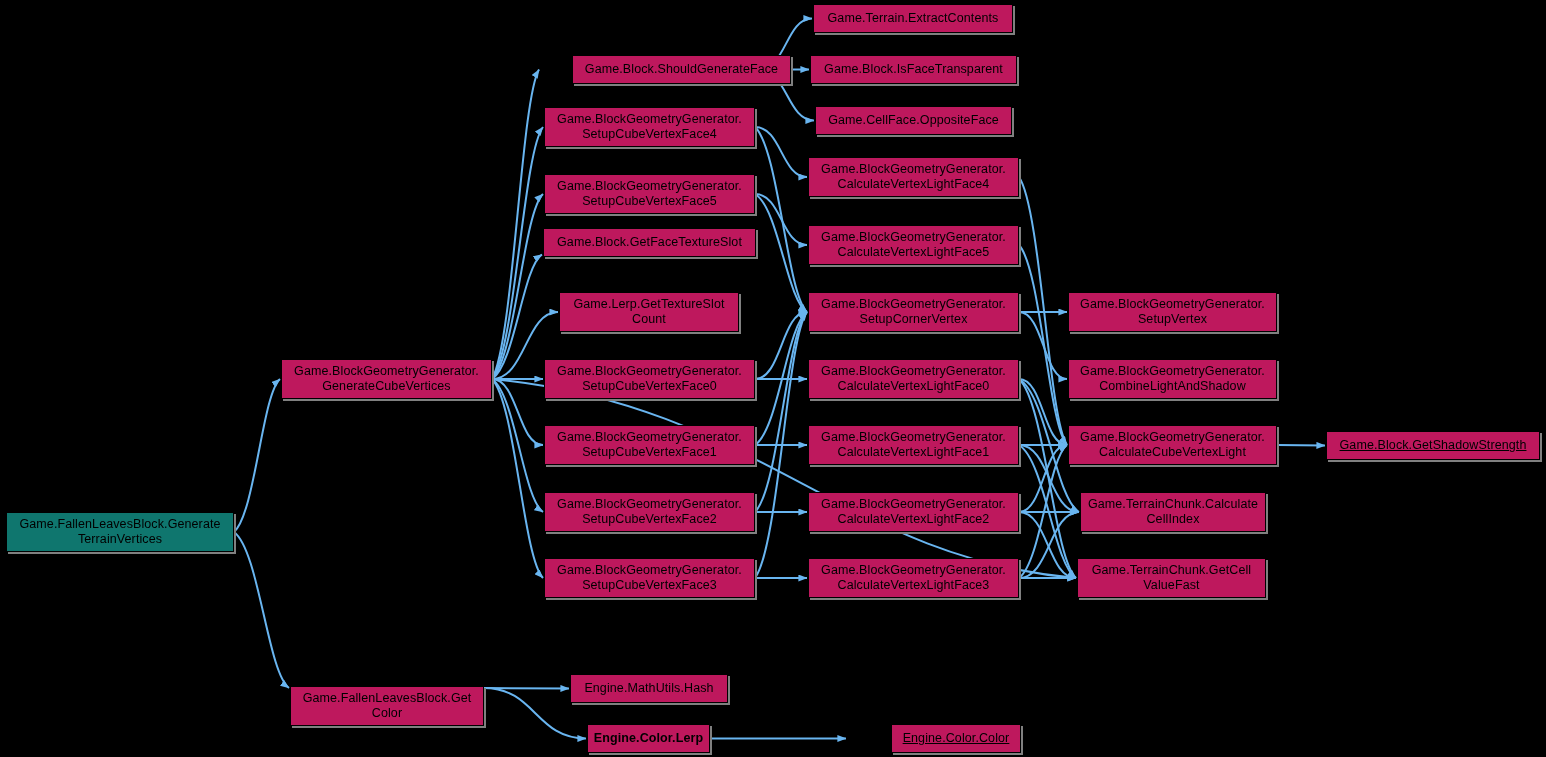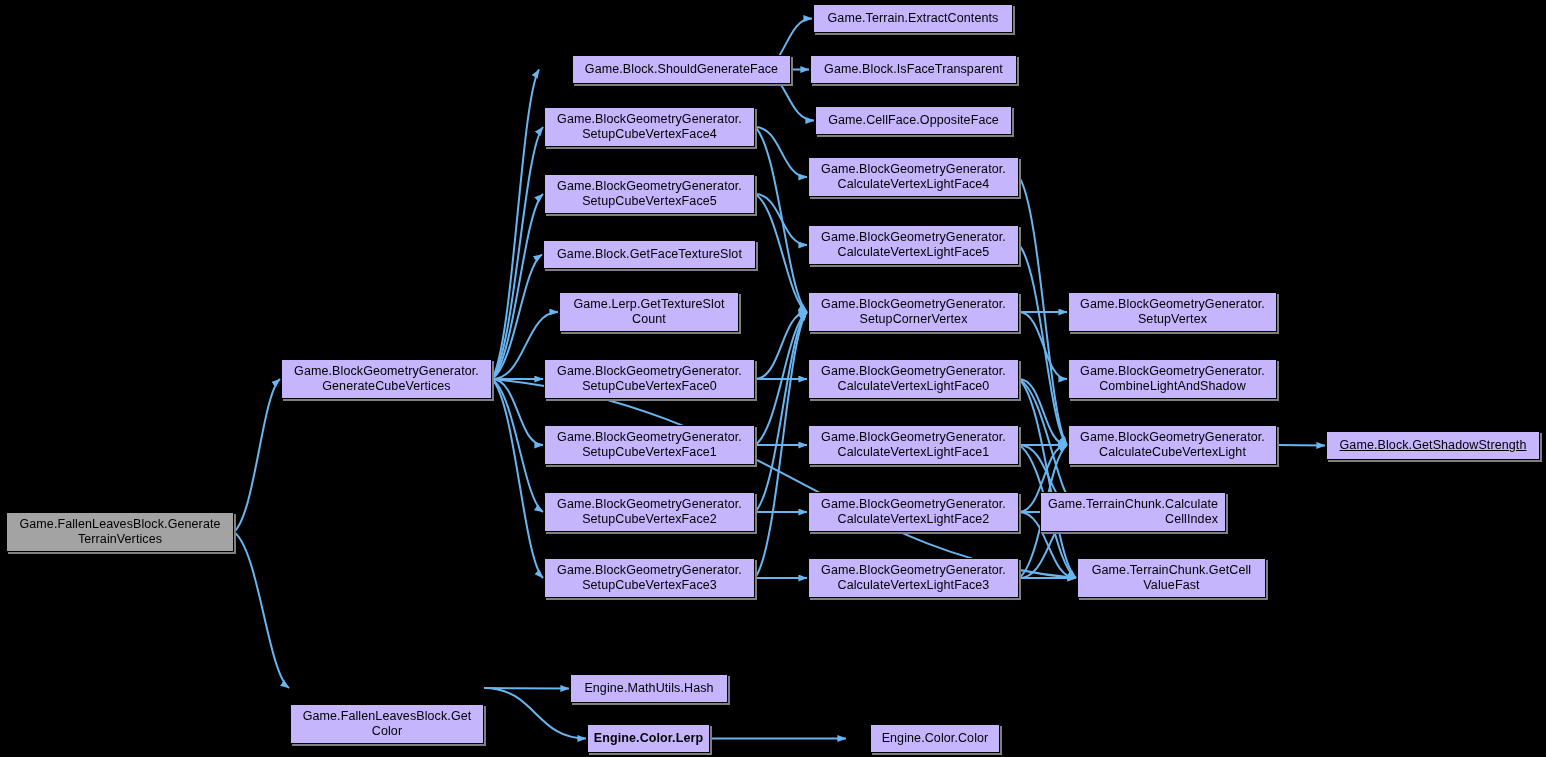--- a/index.html
+++ b/index.html
@@ -1,24 +1,24 @@
 <!DOCTYPE html>
 <html><head>
 <meta charset="utf-8">
 <title>Call Graph</title>
 <style>
   html,body{margin:0;padding:0;background:#000;}
   #canvas{position:relative;width:1546px;height:757px;background:#000;overflow:hidden;
           font-family:"Liberation Sans","DejaVu Sans",sans-serif;}
   svg.edges{position:absolute;left:0;top:0;width:1546px;height:757px;pointer-events:none;}
-  .node{position:absolute;box-sizing:border-box;background:#c4b5fd;border:1px solid #000;
+  .node{position:absolute;box-sizing:border-box;background:#be185d;border:1px solid #000;
         box-shadow:2px 2px 0 0 #808080;display:flex;align-items:center;justify-content:center;
         text-align:center;color:#000;font-size:12.5px;line-height:15px;padding:1px 4px;
         letter-spacing:0.1px;}
-  .node.root{background:#a3a3a3;}
+  .node.root{background:#0f766e;}
   .node span{display:block;white-space:pre-line;}
 </style>
 </head>
 <body>
 
 <div id="canvas">
   <svg class="edges" id="edge-layer" viewBox="0 0 1546 757" xmlns="http://www.w3.org/2000/svg">
     <defs>
       <marker id="arrow" markerWidth="9" markerHeight="7" refX="8.6" refY="3.5" orient="auto" markerUnits="userSpaceOnUse">
         <path d="M0,0 L9,3.5 L0,7 z" fill="#69b5f0"></path>
@@ -76,36 +76,36 @@
   </svg>
   <div id="node-layer">
       <div class="node root" style="left: 6px; top: 512px; width: 228px; height: 40px;">
         <span>Game.FallenLeavesBlock.Generate
 TerrainVertices</span>
       </div>
       <div class="node" style="left: 281px; top: 359px; width: 211px; height: 40px;">
         <span>Game.BlockGeometryGenerator.
 GenerateCubeVertices</span>
       </div>
-      <div class="node" style="left: 290px; top: 704px; width: 194px; height: 40px;">
+      <div class="node" style="left: 290px; top: 686px; width: 194px; height: 40px;">
         <span>Game.FallenLeavesBlock.Get
 Color</span>
       </div>
       <div class="node" style="left: 572px; top: 55px; width: 219px; height: 29px;">
         <span>Game.Block.ShouldGenerateFace</span>
       </div>
       <div class="node" style="left: 544px; top: 107px; width: 211px; height: 40px;">
         <span>Game.BlockGeometryGenerator.
 SetupCubeVertexFace4</span>
       </div>
       <div class="node" style="left: 544px; top: 174px; width: 211px; height: 40px;">
         <span>Game.BlockGeometryGenerator.
 SetupCubeVertexFace5</span>
       </div>
-      <div class="node" style="left: 543px; top: 240px; width: 213px; height: 29px;">
+      <div class="node" style="left: 543px; top: 228px; width: 213px; height: 29px;">
         <span>Game.Block.GetFaceTextureSlot</span>
       </div>
       <div class="node" style="left: 559px; top: 292px; width: 180px; height: 40px;">
         <span>Game.Lerp.GetTextureSlot
 Count</span>
       </div>
       <div class="node" style="left: 544px; top: 359px; width: 211px; height: 40px;">
         <span>Game.BlockGeometryGenerator.
 SetupCubeVertexFace0</span>
       </div>
@@ -163,34 +163,34 @@
 SetupVertex</span>
       </div>
       <div class="node" style="left: 1068px; top: 359px; width: 209px; height: 40px;">
         <span>Game.BlockGeometryGenerator.
 CombineLightAndShadow</span>
       </div>
       <div class="node" style="left: 1068px; top: 425px; width: 209px; height: 40px;">
         <span>Game.BlockGeometryGenerator.
 CalculateCubeVertexLight</span>
       </div>
-      <div class="node" style="left: 1040px; top: 492px; width: 186px; height: 40px; text-align: right;">
+      <div class="node" style="left: 1080px; top: 492px; width: 186px; height: 40px;">
         <span>Game.TerrainChunk.Calculate
 CellIndex</span>
       </div>
       <div class="node" style="left: 1077px; top: 558px; width: 189px; height: 40px;">
         <span>Game.TerrainChunk.GetCell
 ValueFast</span>
       </div>
       <div class="node" style="left: 1326px; top: 431px; width: 214px; height: 29px; text-decoration: underline;">
         <span>Game.Block.GetShadowStrength</span>
       </div>
       <div class="node" style="left: 570px; top: 674px; width: 158px; height: 29px;">
         <span>Engine.MathUtils.Hash</span>
       </div>
       <div class="node" style="left: 587px; top: 724px; width: 123px; height: 29px; font-weight: bold;">
         <span>Engine.Color.Lerp</span>
       </div>
-      <div class="node" style="left: 870px; top: 724px; width: 130px; height: 29px;">
+      <div class="node" style="left: 891px; top: 724px; width: 130px; height: 29px; text-decoration: underline;">
         <span>Engine.Color.Color</span>
       </div>
     </div>
 </div>
 
 </body></html>

